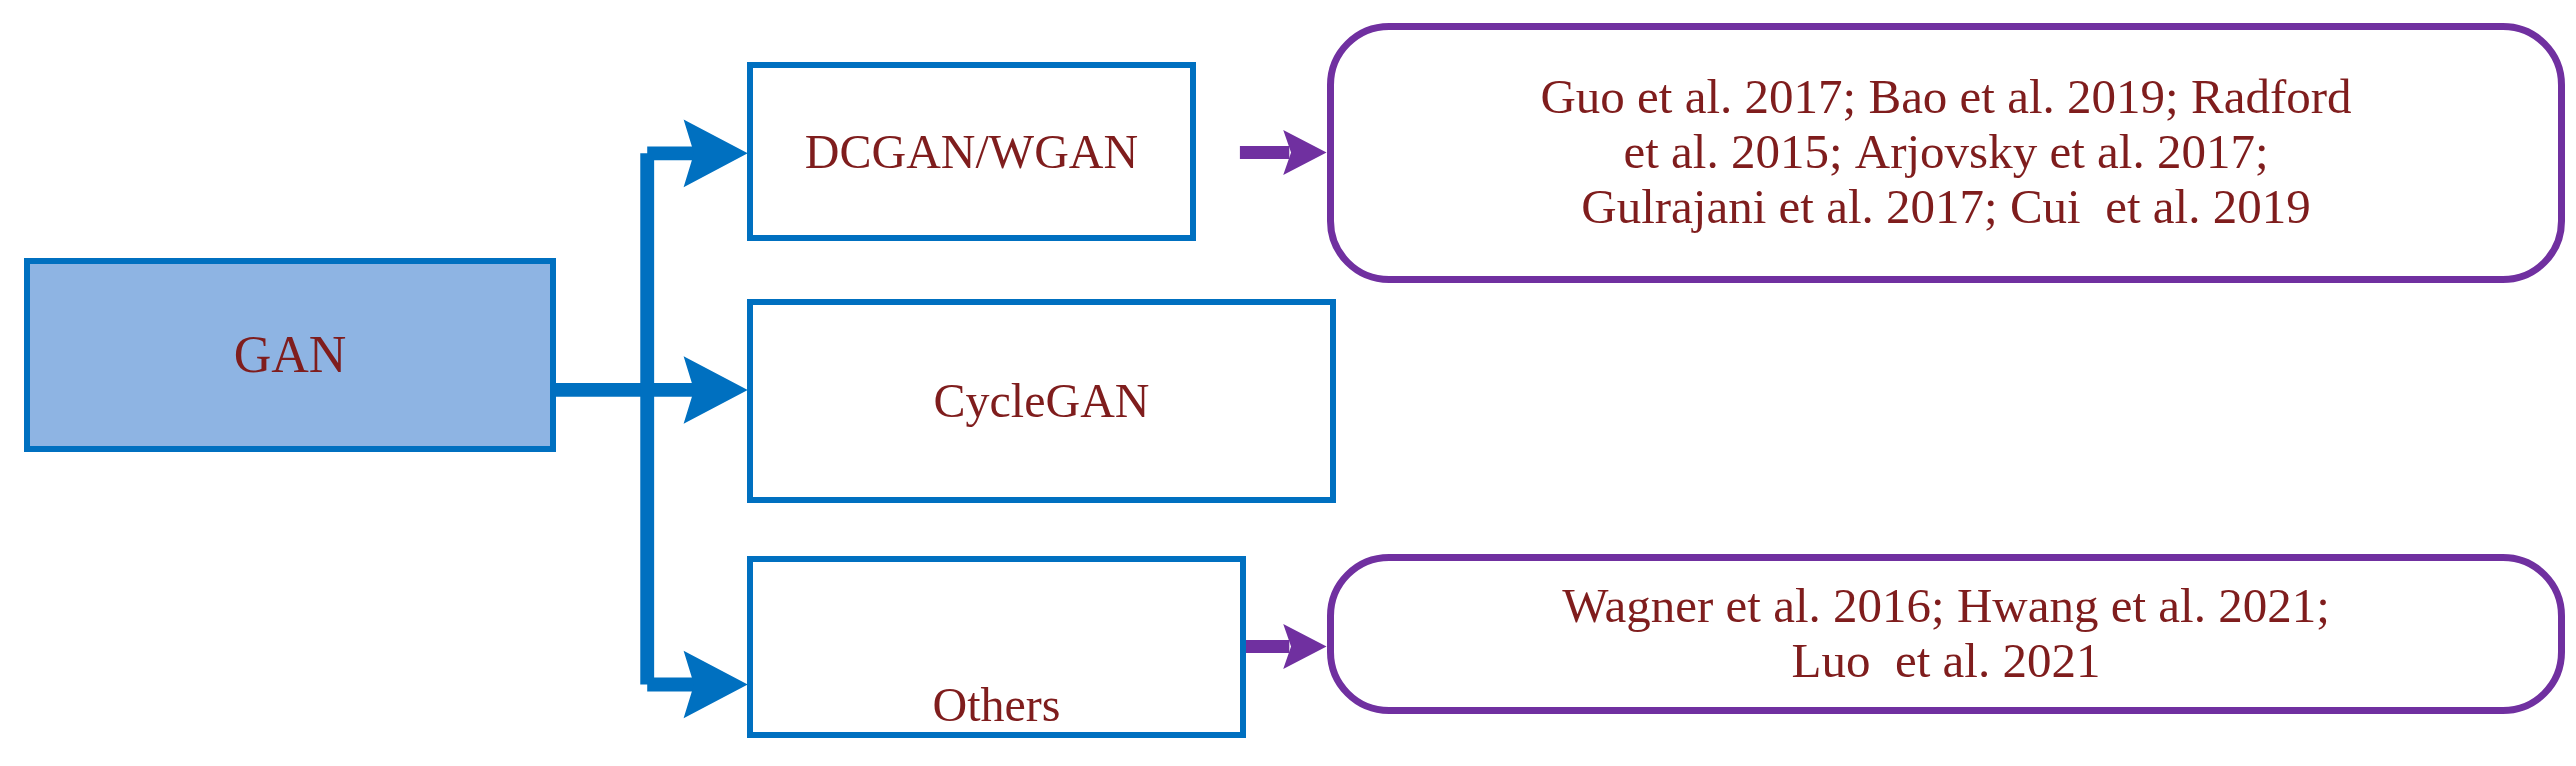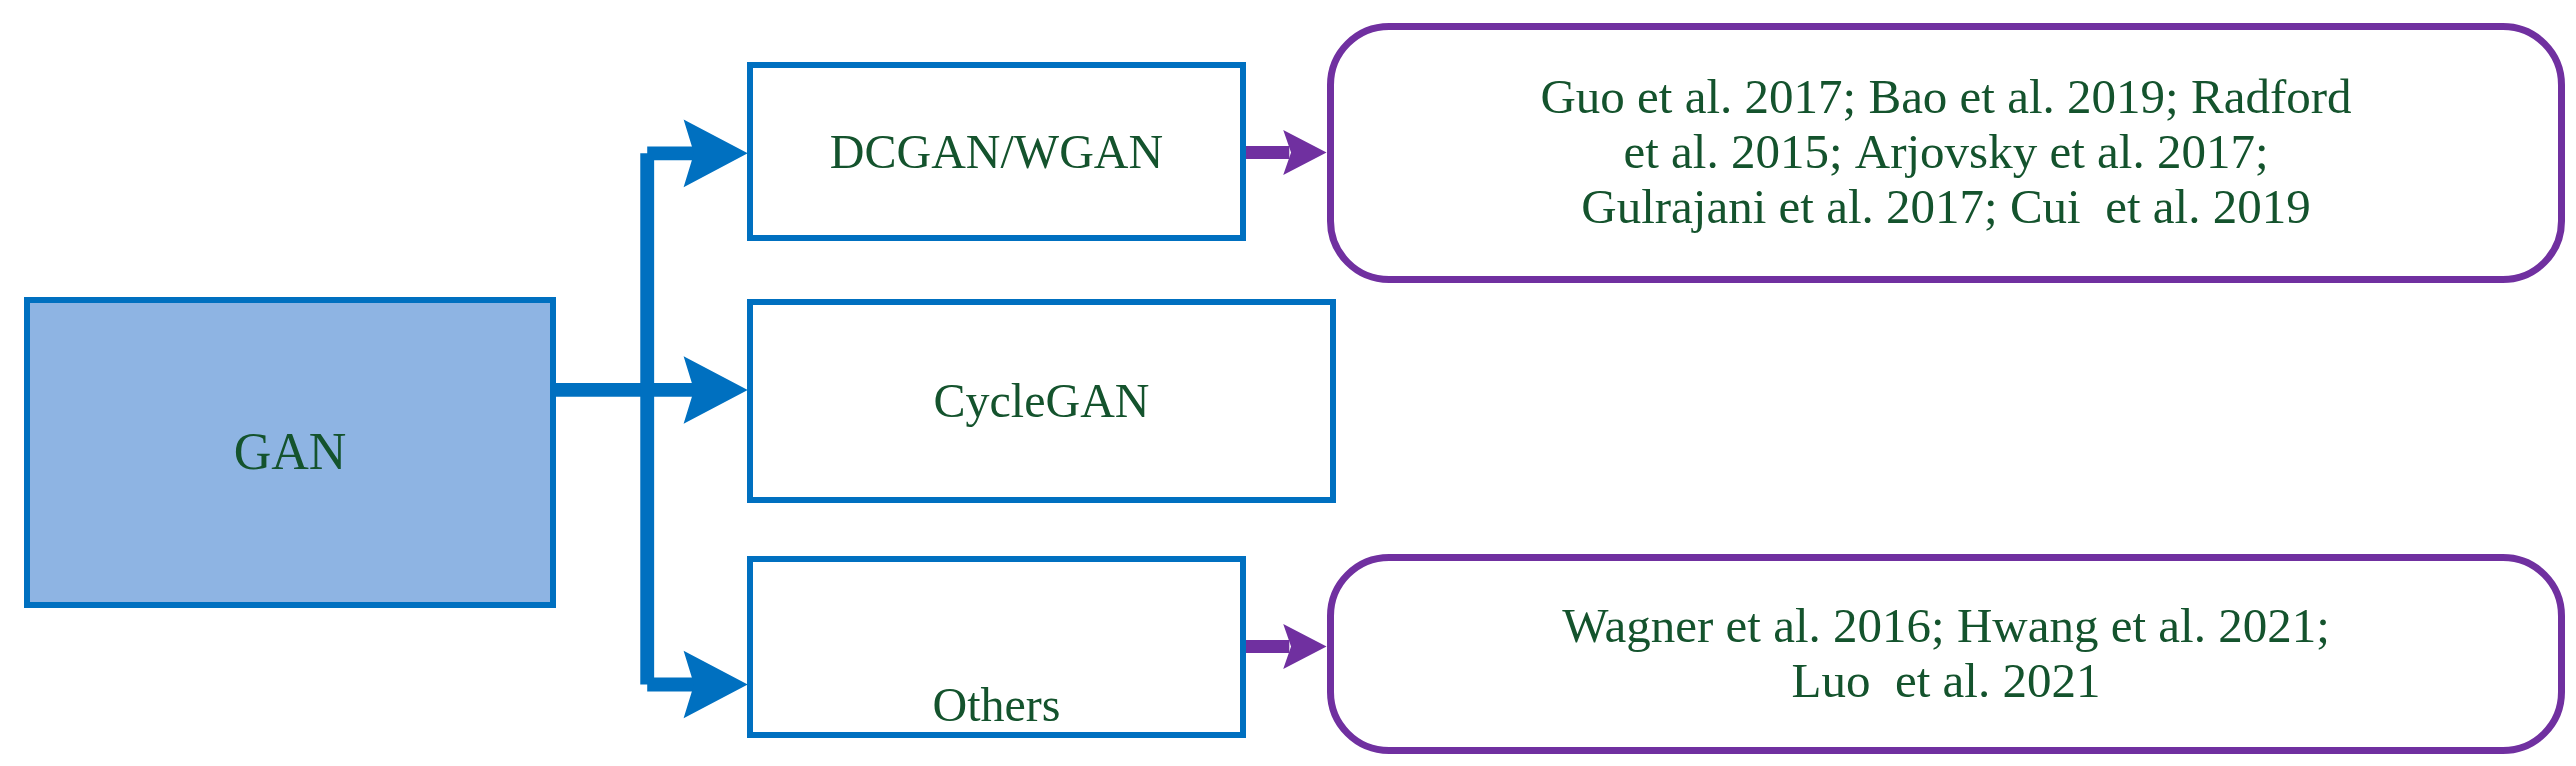--- a/index.html
+++ b/index.html
@@ -17,21 +17,21 @@
   }
 
   
   .node {
     position: absolute;
     box-sizing: border-box;
     display: flex;
     align-items: center;
     justify-content: center;
     text-align: center;
-    color: #14532d;
+    color: #7f1d1d;
     line-height: 1.12;
   }
 
   .node-root {
     background: #8EB4E3;
     border: 6px solid #0070C0;
     font-size: 52px;
   }
 
   .node-cat {
@@ -84,39 +84,39 @@
       <path d="M 1530 176 L 1480 150 L 1489 176 L 1480 202 Z" fill="#7030A0"></path>
 
       <path d="M 1430 462 L 1487 462" stroke="#7030A0" stroke-width="15" fill="none"></path>
       <path d="M 1530 462 L 1480 436 L 1489 462 L 1480 488 Z" fill="#7030A0"></path>
 
       <path d="M 1430 746 L 1487 746" stroke="#7030A0" stroke-width="15" fill="none"></path>
       <path d="M 1530 746 L 1480 720 L 1489 746 L 1480 772 Z" fill="#7030A0"></path>
     </g>
   </svg>
 
-  <div class="node node-root" style="left:24px; top:258px; width:532px; height:311px;margin-top:39px;">
+  <div class="node node-root" style="left:24px; top:258px; width:532px; height:194px;">
     <span>GAN</span>
   </div>
 
-  <div class="node node-cat" style="left:747px; top:62px; width:499px; height:179px;">
+  <div class="node node-cat" style="left:747px; top:62px; width:449px; height:179px;">
     <span>DCGAN/WGAN</span>
   </div>
 
   <div class="node node-cat" style="left:747px; top:299px; width:589px; height:204px;">
     <span>CycleGAN</span>
   </div>
 
   <div class="node node-cat" style="left:747px; top:556px; width:499px; height:182px;align-items:flex-end;">
     <span>Others</span>
   </div>
 
   <div class="node node-refs" style="left:1327px; top:22.5px; width:1238px; height:260px;">
     <span class="refs-text">Guo&nbsp;et&nbsp;al.&nbsp;2017;&nbsp;Bao&nbsp;et&nbsp;al.&nbsp;2019;&nbsp;Radford<br>et&nbsp;al.&nbsp;2015;&nbsp;Arjovsky&nbsp;et&nbsp;al.&nbsp;2017;<br>Gulrajani&nbsp;et&nbsp;al.&nbsp;2017;&nbsp;Cui&nbsp;&nbsp;et&nbsp;al.&nbsp;2019</span>
   </div>
 
 
-  <div class="node node-refs" style="left:1327px; top:554px; width:1238px; height:200px;">
+  <div class="node node-refs" style="left:1327px; top:554px; width:1238px; height:160px;">
     <span class="refs-text">Wagner&nbsp;et&nbsp;al.&nbsp;2016;&nbsp;Hwang&nbsp;et&nbsp;al.&nbsp;2021;<br>Luo&nbsp;&nbsp;et&nbsp;al.&nbsp;2021</span>
   </div>
 
 </div>
 
 
 </body></html>

